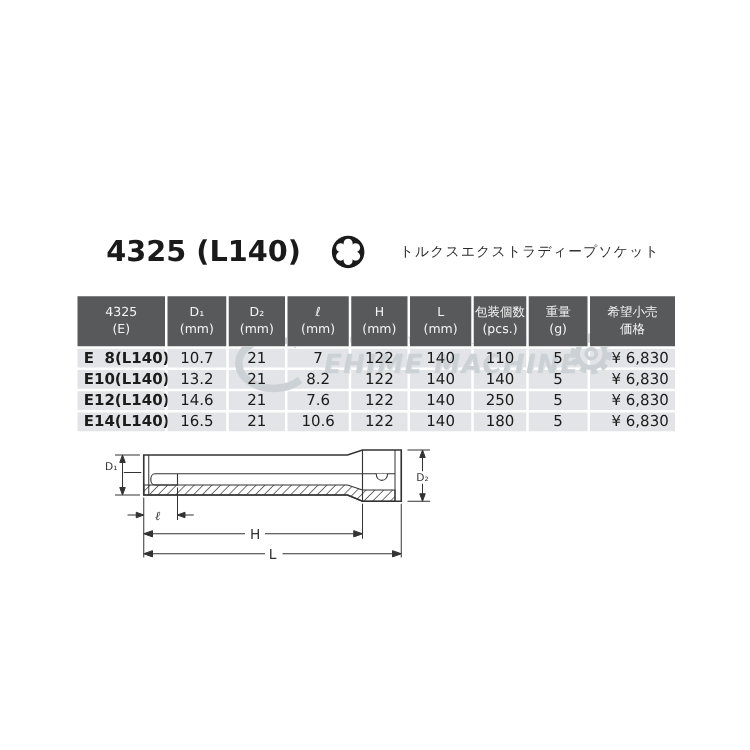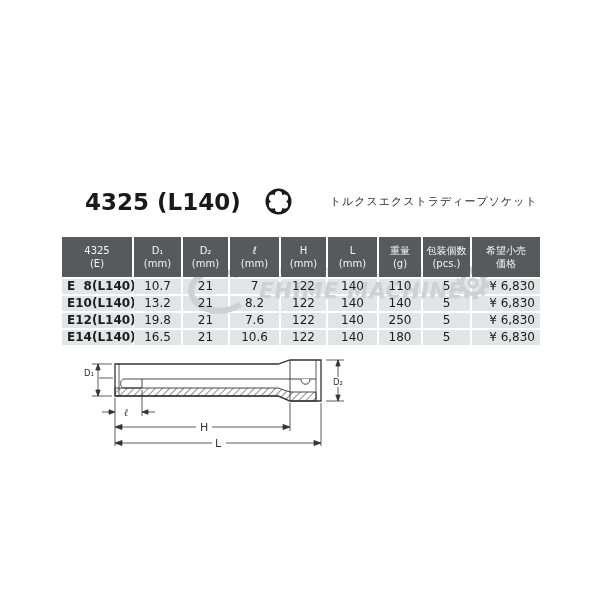--- a/index.html
+++ b/index.html
@@ -4,21 +4,21 @@
 <style>
   html,body{margin:0;padding:0;}
   body{
     width:600px;height:600px;background:#ffffff;position:relative;overflow:hidden;
     font-family:"DejaVu Sans","Liberation Sans",sans-serif;
   }
   
   .title-row{position:absolute;left:85px;top:188px;display:flex;align-items:center;gap:24px;}
   .model-no{font-size:23px;font-weight:bold;color:#1a1a1a;letter-spacing:0px;white-space:pre;}
   .torx-icon{width:27px;height:27px;flex:0 0 auto;}
-  .subtitle{font-size:11px;color:#2b2b2b;letter-spacing:1px;margin-left:14px;text-align:center;}
+  .subtitle{font-size:11px;color:#2b2b2b;letter-spacing:1px;margin-left:4px;text-align:center;}
   
   .spec-table{
     position:absolute;left:62px;top:237px;width:478px;
     display:grid;
     grid-template-columns:70px 47px 45px 49px 45px 49px 42px 47px 68px;
     grid-auto-rows:auto;gap:2px;background:#ffffff;z-index:2;
   }
   .hcell{
     background:var(--header-bg);color:var(--header-text);
     height:40px;display:flex;flex-direction:column;align-items:center;justify-content:center;
@@ -71,24 +71,24 @@
     <div class="hcell">D₁
 (mm)</div>
     <div class="hcell">D₂
 (mm)</div>
     <div class="hcell">ℓ
 (mm)</div>
     <div class="hcell">H
 (mm)</div>
     <div class="hcell">L
 (mm)</div>
+    <div class="hcell">包装個数
+(pcs.)</div>
     <div class="hcell">重量
 (g)</div>
-    <div class="hcell">包装個数
-(pcs.)</div>
     <div class="hcell">希望小売
 価格</div>
     <div class="dcell first">E  8(L140)</div>
     <div class="dcell">10.7</div>
     <div class="dcell">21</div>
     <div class="dcell">7</div>
     <div class="dcell">122</div>
     <div class="dcell">140</div>
     <div class="dcell">110</div>
     <div class="dcell">5</div>
@@ -96,21 +96,21 @@
     <div class="dcell first">E10(L140)</div>
     <div class="dcell">13.2</div>
     <div class="dcell">21</div>
     <div class="dcell">8.2</div>
     <div class="dcell">122</div>
     <div class="dcell">140</div>
     <div class="dcell">140</div>
     <div class="dcell">5</div>
     <div class="dcell price">¥ 6,830</div>
     <div class="dcell first">E12(L140)</div>
-    <div class="dcell">19.8</div>
+    <div class="dcell">14.6</div>
     <div class="dcell">21</div>
     <div class="dcell">7.6</div>
     <div class="dcell">122</div>
     <div class="dcell">140</div>
     <div class="dcell">250</div>
     <div class="dcell">5</div>
     <div class="dcell price">¥ 6,830</div>
     <div class="dcell first">E14(L140)</div>
     <div class="dcell">16.5</div>
     <div class="dcell">21</div>

